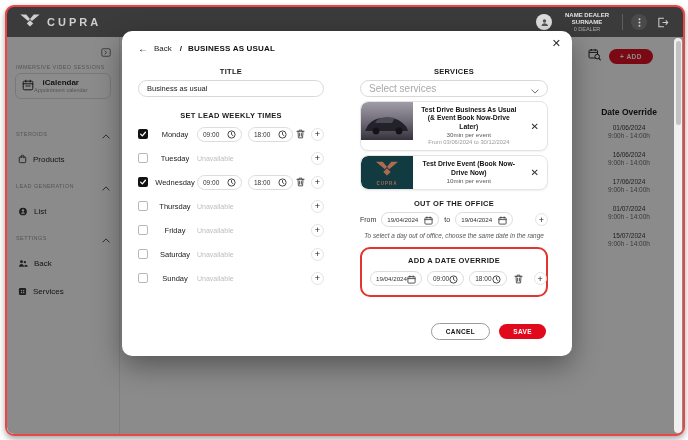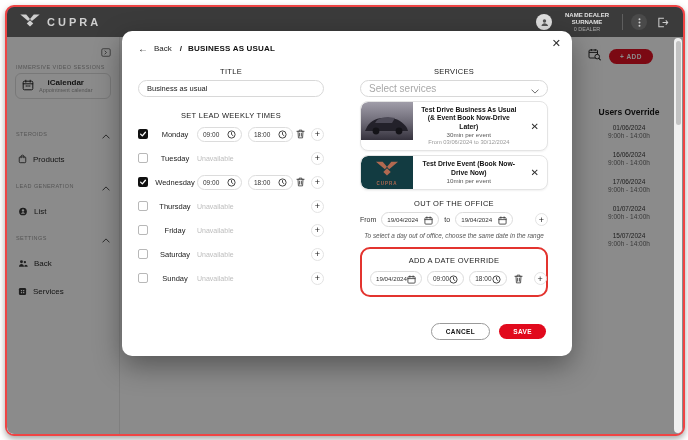--- a/index.html
+++ b/index.html
@@ -21,21 +21,21 @@
   .tb-divider{width:1px;height:16px;background:#5e5e5e;}
   .tb-iconbtn{width:16px;height:16px;border-radius:50%;background:#4a4a4a;display:flex;align-items:center;justify-content:center;}
   .tb-iconbtn.flat{background:transparent;}
   
   .content{position:absolute;top:30px;left:0;right:0;bottom:0;background:#fff;}
   .overlay{position:absolute;inset:0;background:rgba(8,8,8,.47);z-index:5;}
   .sidebar{position:absolute;top:0;left:0;bottom:0;width:112px;background:#fff;border-right:1px solid #e8e8e8;z-index:1;}
   .collapse-btn{position:absolute;top:6px;right:8px;color:#444;}
   .sb-top-label{position:absolute;top:27px;left:9px;font-size:5.5px;letter-spacing:.4px;color:#9a9a9a;text-transform:uppercase;}
   .ical-card{position:absolute;top:36px;left:8px;width:96px;height:26px;border:1px solid #dcdcdc;border-radius:6px;
-             display:flex;align-items:center;gap:5px;padding:0 6px;box-sizing:border-box;background:#fff;}
+             display:flex;align-items:center;padding:0 6px;box-sizing:border-box;background:#fff;}
   .ical-title{font-size:8px;font-weight:bold;color:#1a1a1a;line-height:1.1;}
   .ical-sub{font-size:5.5px;color:#9a9a9a;}
   .sb-groups{position:absolute;top:84px;left:0;right:0;}
   .sb-group-head{display:flex;align-items:center;justify-content:space-between;padding:4px 9px 2px 9px;}
   .sb-group-label{font-size:5.5px;letter-spacing:.4px;color:#9a9a9a;text-transform:uppercase;}
   .sb-item{display:flex;align-items:center;gap:6px;padding:5px 9px 5px 11px;}
   .sb-item-label{font-size:8px;color:#1c1c1c;}
   .main{position:absolute;left:112px;top:0;right:0;bottom:0;z-index:1;}
   .toolbar{position:absolute;top:10px;right:30px;display:flex;align-items:center;gap:8px;}
   .add-btn{background:var(--accent,#e10a1d);color:#fff;font-size:6.5px;font-weight:bold;letter-spacing:.5px;
@@ -52,21 +52,21 @@
          box-shadow:0 10px 28px rgba(0,0,0,.38);z-index:10;}
   .modal-close{position:absolute;top:7px;right:11px;font-size:11px;color:#2b2b2b;line-height:1;}
   .modal-header{position:absolute;top:12px;left:16px;display:flex;align-items:center;gap:6px;}
   .back-arrow{font-size:10px;color:#222;}
   .back-label{font-size:8px;color:#222;margin-right:2px;}
   .bc-sep{font-size:8px;font-weight:bold;color:#111;}
   .modal-title{font-size:8px;font-weight:bold;color:#111;letter-spacing:.2px;}
   .modal-body{display:flex;gap:36px;padding:36px 26px 0 16px;box-sizing:border-box;}
   .col-left{width:186px;flex:none;}
   .col-right{width:188px;flex:none;}
-  .sec-label{font-size:7.5px;font-weight:normal;color:#1a1a1a;letter-spacing:.3px;}
+  .sec-label{font-size:7.5px;font-weight:bold;color:#1a1a1a;letter-spacing:.3px;}
   .pill-input{height:17px;border:1px solid #d8d8d8;border-radius:9px;display:flex;align-items:center;
               padding:0 8px;box-sizing:border-box;background:#fff;}
   .pill-input .val{font-size:7.5px;color:#222;}
   .title-input{margin-top:4px;}
   .weekly-label{margin-top:14px;}
   .days{margin-top:6px;}
   .day-row{display:flex;align-items:center;height:16px;margin-bottom:8px;}
   .checkbox{width:10px;height:10px;border-radius:2px;flex:none;display:flex;align-items:center;justify-content:center;box-sizing:border-box;}
   .checkbox.on{background:#111;}
   .checkbox.off{border:1px solid #b8b8b8;background:#fff;}
@@ -225,21 +225,21 @@
       <div class="toolbar">
         <span><svg width="13" height="13" viewBox="0 0 13 13">
               <rect x="1" y="2" width="8.5" height="8" rx="1" fill="none" stroke="#222" stroke-width="1"></rect>
               <path d="M1 4.4h8.5M3.3 1v2M7.2 1v2" stroke="#222" stroke-width="1" fill="none"></path>
               <circle cx="9.2" cy="8.6" r="2.3" fill="#fff" stroke="#222" stroke-width="1"></circle>
               <path d="M10.9 10.3 12.3 11.8" stroke="#222" stroke-width="1.1" stroke-linecap="round"></path>
             </svg></span>
         <span class="add-btn">+ ADD</span>
       </div>
       <div class="do-list">
-        <div class="do-title">Users Override</div>
+        <div class="do-title">Date Override</div>
         <div id="do-entries">
             <div class="do-entry">
               <div class="do-date">01/06/2024</div>
               <div class="do-time">9:00h - 14:00h</div>
             </div>
             <div class="do-entry">
               <div class="do-date">16/06/2024</div>
               <div class="do-time">9:00h - 14:00h</div>
             </div>
             <div class="do-entry">

